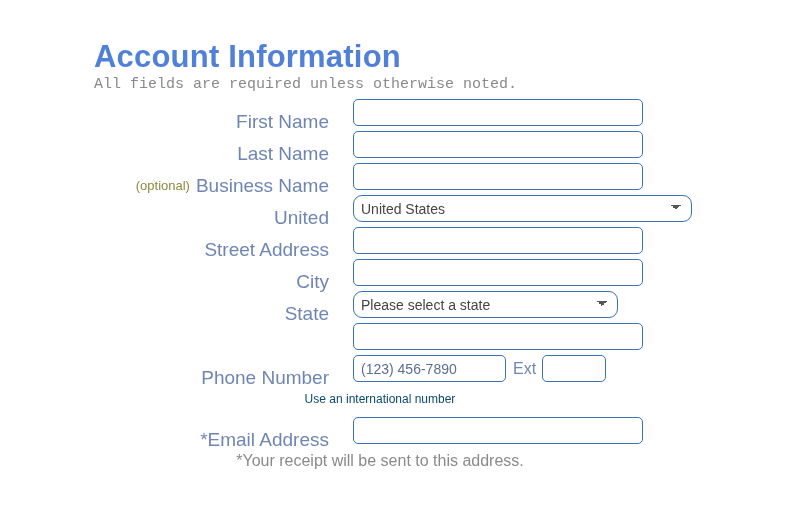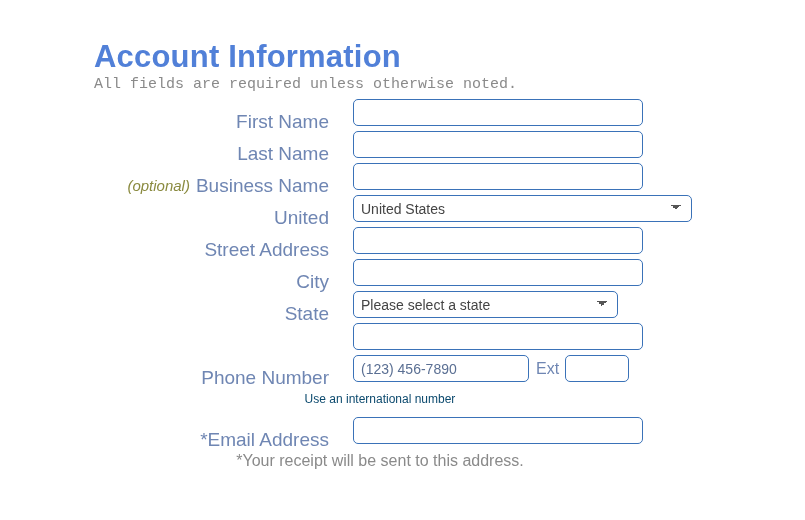--- a/index.html
+++ b/index.html
@@ -70,25 +70,24 @@
     white-space: nowrap;
   }
 
   .label {
     font-size: 19px;
     color: #6f86b3;
     line-height: 22px;
   }
 
   .optional-tag {
-    font-size: 15px;
+    font-size: 13px;
     color: #8a8a3f;
     margin-right: 6px;
     line-height: 22px;
-    font-style: italic;
   }
 
   .field-cell {
     position: absolute;
     left: 353px;
     top: 0;
     display: flex;
     align-items: center;
   }
 
@@ -105,36 +104,37 @@
     padding: 0 7px;
     outline: none;
   }
 
   input.txt::placeholder {
     color: #5a6f93;
     opacity: 1;
   }
 
   input.w-main { width: 290px; }
-  input.w-phone { width: 176px; }
+  input.w-phone { width: 153px; }
   input.w-ext { width: 64px; }
 
   select.sel {
     appearance: none;
     -webkit-appearance: none;
     -moz-appearance: none;
     padding-right: 24px;
     background-image:
       linear-gradient(45deg, transparent 50%, #555 50%),
       linear-gradient(135deg, #555 50%, transparent 50%);
     background-position:
       calc(100% - 15px) calc(50% - 1px),
       calc(100% - 10px) calc(50% - 1px);
     background-size: 5px 5px, 5px 5px;
     background-repeat: no-repeat;
+    border-radius: 9px;
   }
 
   select.w-country { width: 339px; }
   select.w-state { width: 265px; }
 
   .ext-label {
     font-size: 16px;
     color: #6f86b3;
     margin: 0 6px 0 7px;
     line-height: 22px;

